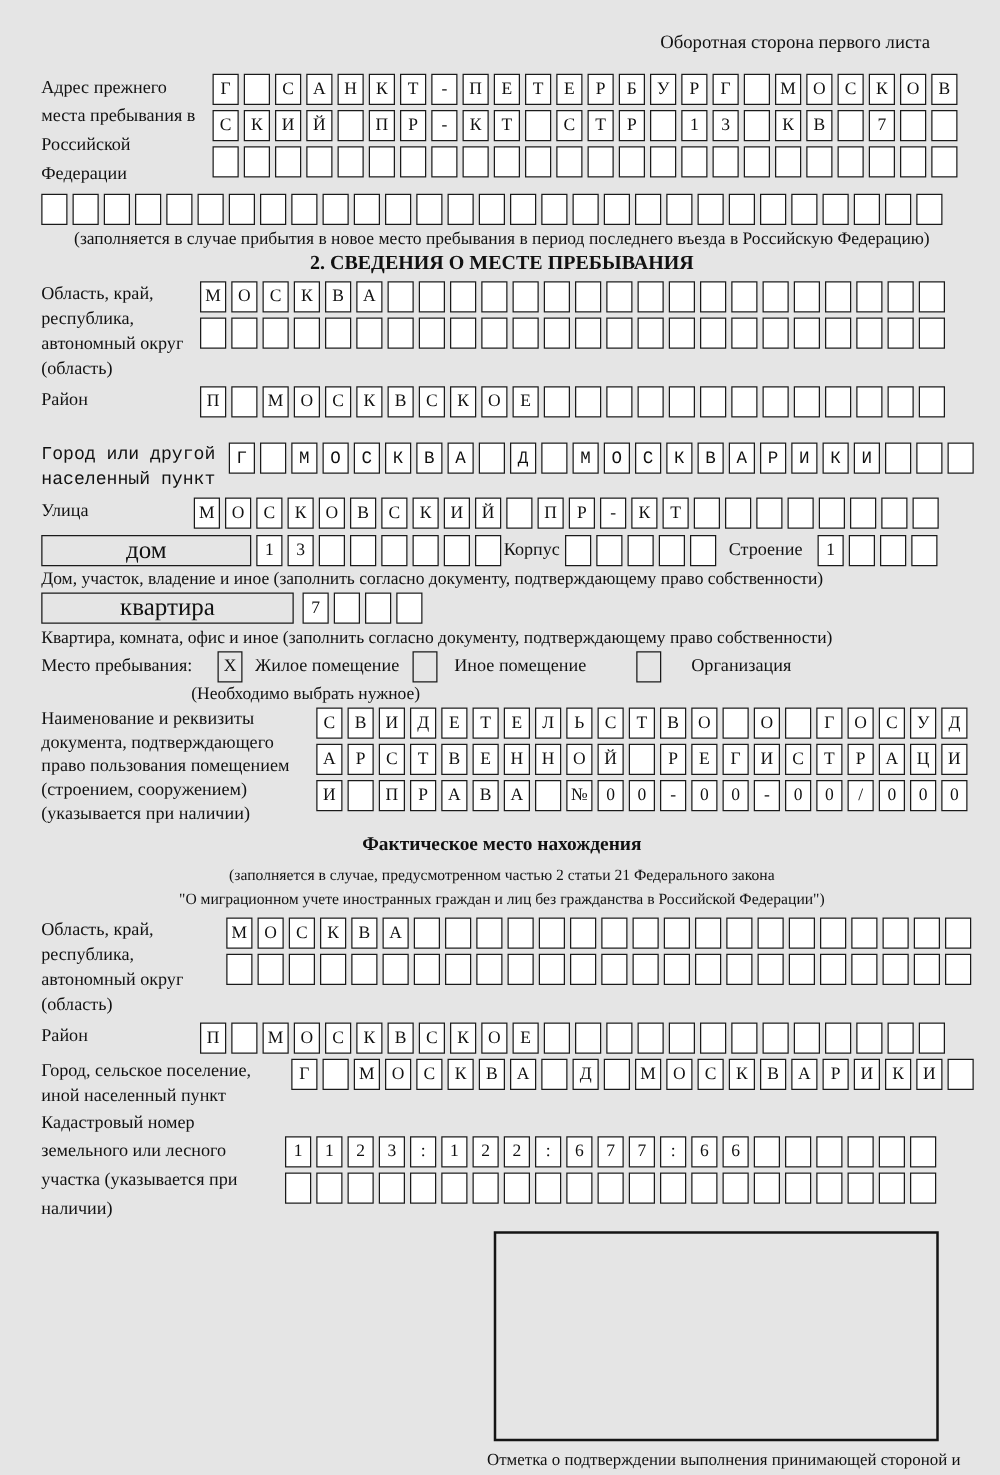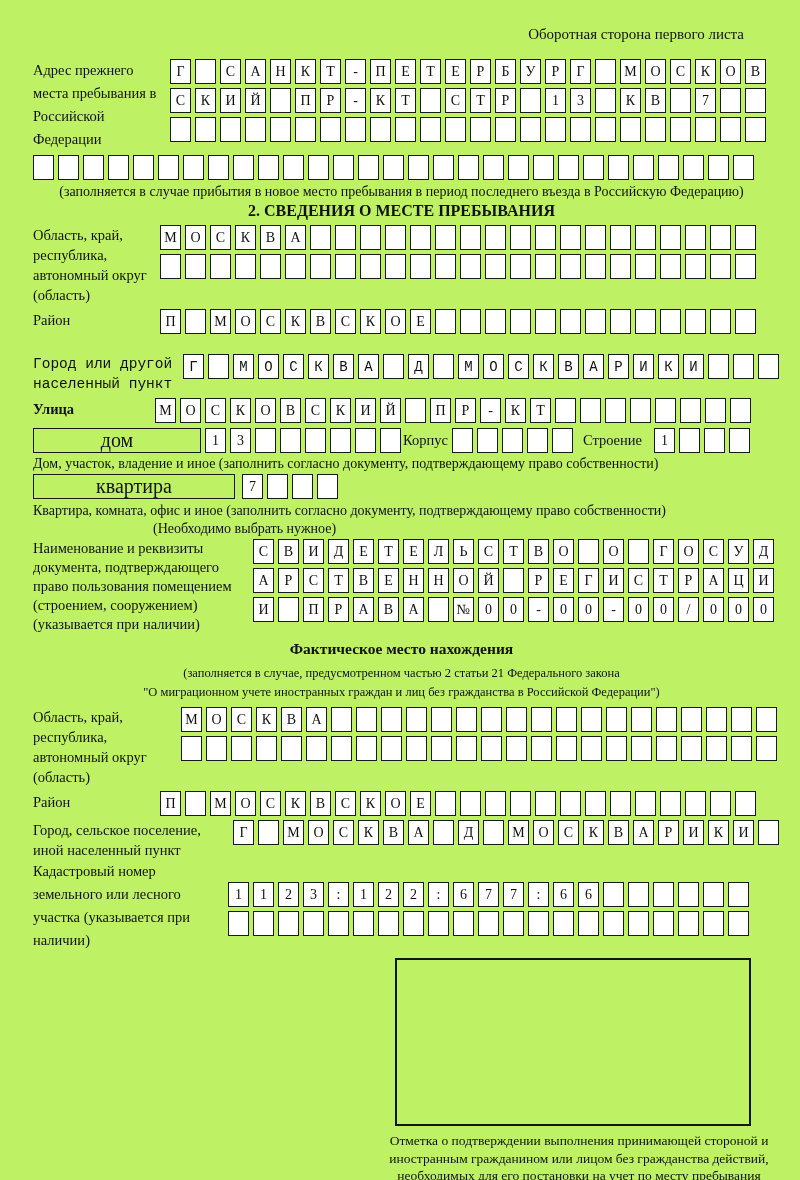--- a/index.html
+++ b/index.html
@@ -1,17 +1,17 @@
 <!DOCTYPE html>
 <html><head>
 <meta charset="utf-8">
 <style>
   html,body{margin:0;padding:0;background:#fff;}
   .page{width:800px;height:1180px;box-sizing:border-box;padding:26px 30px 0 33px;
-        position:relative;overflow:hidden;background:#bef264;color:#111;
+        position:relative;overflow:hidden;background:#e5e5e5;color:#111;
         font-family:"Liberation Serif","DejaVu Serif",serif;}
   .backnote{text-align:right;font-size:15px;padding-right:26px;margin-bottom:16px;}
   .frow{display:flex;align-items:flex-start;}
   .flabel{font-size:14.5px;line-height:22px;flex:none;}
   .lh23{line-height:23px;}
   .lh20{line-height:20px;}
   .cellcol{display:flex;flex-direction:column;}
   .cellrow{display:flex;gap:4px;margin-bottom:4px;}
   .cell{width:21px;height:25px;border:1.5px solid #1a1a1a;box-sizing:border-box;
         display:inline-flex;align-items:center;justify-content:center;
@@ -271,21 +271,21 @@
         <span class="cell">И</span>
         <span class="cell">К</span>
         <span class="cell">И</span>
         <span class="cell"></span>
         <span class="cell"></span>
         <span class="cell"></span>
       </div>
   </div>
 
   <div class="frow" style="margin-top:4px;">
-    <div class="flabel" style="width:122px;font-weight:bold;">Улица</div>
+    <div class="flabel" style="width:122px;">Улица</div>
     <div class="cellrow mb0">
         <span class="cell">М</span>
         <span class="cell">О</span>
         <span class="cell">С</span>
         <span class="cell">К</span>
         <span class="cell">О</span>
         <span class="cell">В</span>
         <span class="cell">С</span>
         <span class="cell">К</span>
         <span class="cell">И</span>
@@ -341,20 +341,29 @@
     <div class="widebox" style="width:202px;">квартира</div>
     <div class="cellrow mb0" style="margin-left:7px;">
         <span class="cell">7</span>
         <span class="cell"></span>
         <span class="cell"></span>
         <span class="cell"></span>
       </div>
   </div>
   <div class="note" style="margin-top:4px;">Квартира, комната, офис и иное (заполнить согласно документу, подтверждающему право собственности)</div>
 
+  <div class="stayrow">
+    <span style="width:141px;flex:none;">Место пребывания:</span>
+    <span class="checkbox">X</span>
+    <span style="margin-left:10px;">Жилое помещение</span>
+    <span class="checkbox" style="margin-left:11px;"></span>
+    <span style="margin-left:13px;">Иное помещение</span>
+    <span class="checkbox" style="margin-left:40px;"></span>
+    <span style="margin-left:24px;">Организация</span>
+  </div>
   <div class="note" style="margin-left:120px;">(Необходимо выбрать нужное)</div>
 
   <div class="frow" style="margin-top:2px;">
     <div class="flabel" style="width:220px;line-height:19px;">Наименование и реквизиты документа, подтверждающего право пользования помещением (строением, сооружением) (указывается при наличии)</div>
     <div class="cellcol">
       <div class="cellrow">
           <span class="cell">С</span>
           <span class="cell">В</span>
           <span class="cell">И</span>
           <span class="cell">Д</span>

